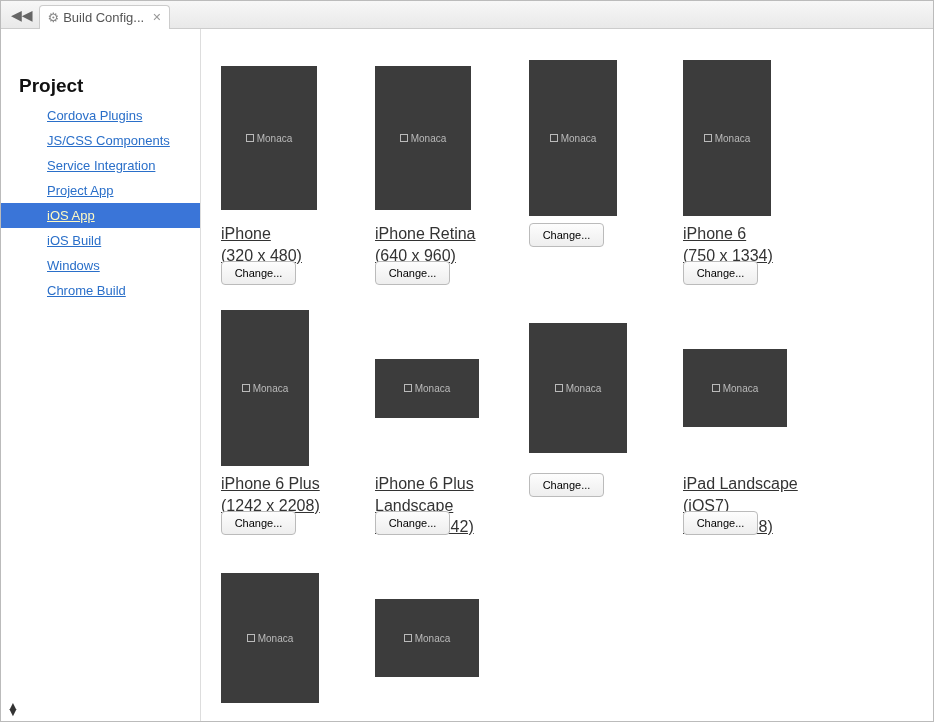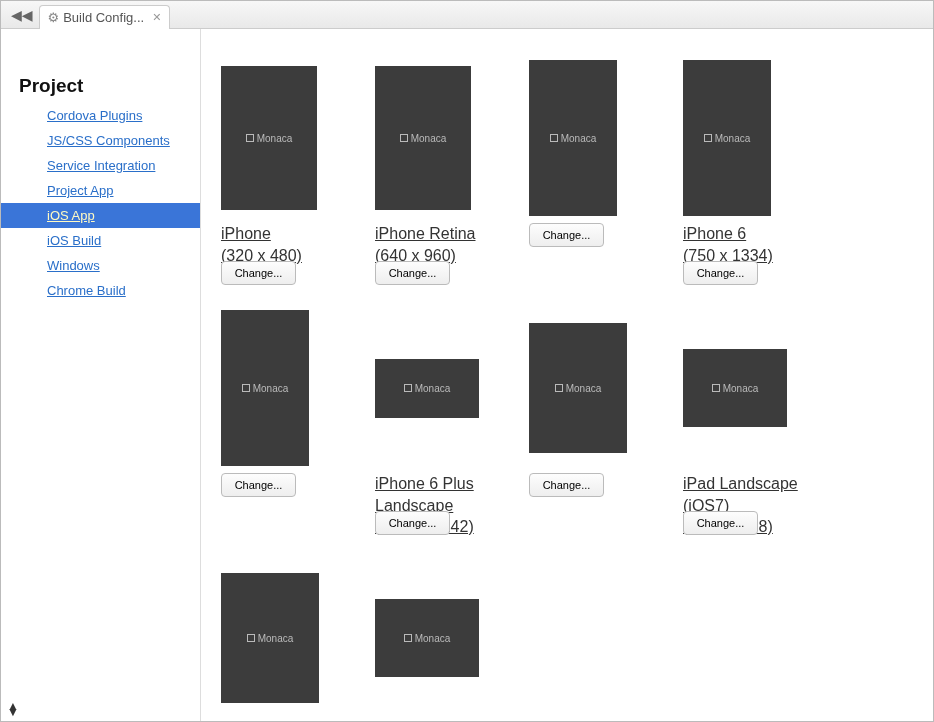--- a/index.html
+++ b/index.html
@@ -95,20 +95,21 @@
             <div class="title">iPhone 6<br>(750 x 1334)</div>
             <button class="change-btn">Change...</button>
           </div>
           <div class="card">
             <div class="thumb-wrap">
               <div class="thumb" style="width:88px;height:156px">
                 <span class="sq"></span>
                 <span>Monaca</span>
               </div>
             </div>
+            <div class="title">iPhone 6 Plus<br>(1242 x 2208)</div>
             <button class="change-btn">Change...</button>
           </div>
           <div class="card">
             <div class="thumb-wrap">
               <div class="thumb" style="width:104px;height:59px">
                 <span class="sq"></span>
                 <span>Monaca</span>
               </div>
             </div>
             <div class="title">iPhone 6 Plus Landscape<br>(2208 x 1242)</div>

